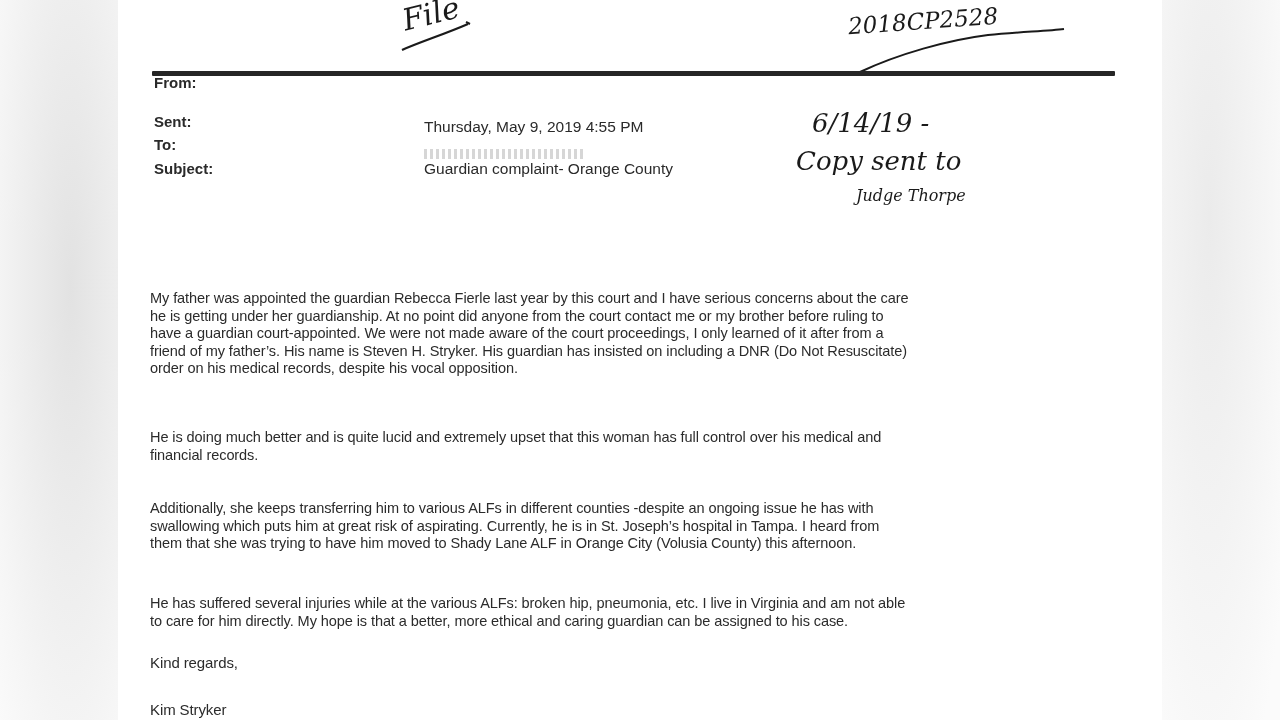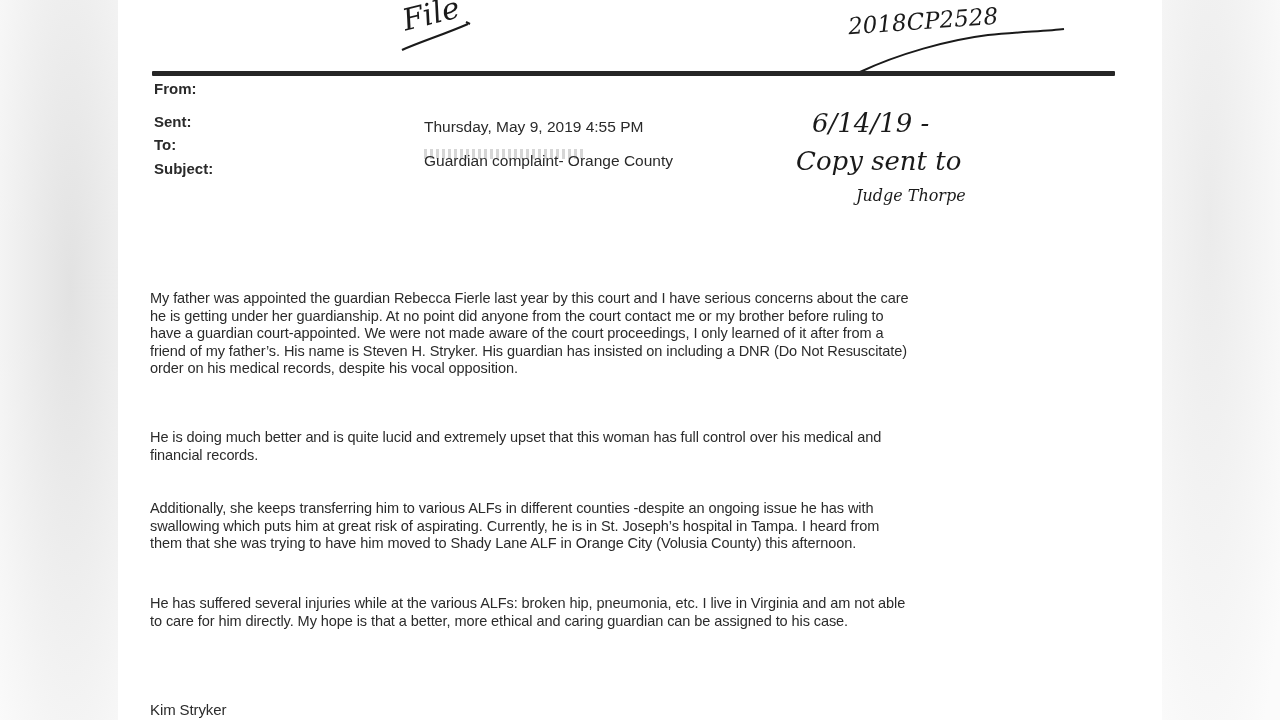--- a/index.html
+++ b/index.html
@@ -56,32 +56,32 @@
     <path d="M66 2 l4 2" stroke="#1a1a1a" stroke-width="2" fill="none"></path>
   </svg>
 
   <div class="hand" style="left:730px; top:8px; font-size:23px; transform:rotate(-4deg);">2018CP2528</div>
   <svg class="stroke" style="left:740px; top:24px;" width="220" height="52">
     <path d="M2 48 C 40 30, 90 16, 130 11 C 160 8, 190 7, 206 5" stroke="#1a1a1a" stroke-width="2" fill="none"></path>
   </svg>
 
   <div class="rule"></div>
 
-  <div class="hdr-label" style="top:80px;">From:</div>
+  <div class="hdr-label" style="top:74px;">From:</div>
 
   <div class="hdr-label" style="top:113px;">Sent:</div>
   <div class="hdr-val" style="top:118px;">Thursday, May 9, 2019 4:55 PM</div>
 
   <div class="hdr-label" style="top:136px;">To:</div>
   <div class="hdr-val" style="top:144px;">
     <span class="redact" style="width:160px; height:10px;"></span>
   </div>
 
   <div class="hdr-label" style="top:160px;">Subject:</div>
-  <div class="hdr-val" style="top:152px;text-align:right;">Guardian complaint- Orange County</div>
+  <div class="hdr-val" style="top:160px;text-align:right;">Guardian complaint- Orange County</div>
 
   <div class="hand" style="left:694px; top:108px; font-size:26px;">6/14/19 -</div>
   <div class="hand" style="left:678px; top:146px; font-size:26px;">Copy sent to</div>
   <div class="hand" style="left:738px; top:186px; font-size:16px;">Judge Thorpe</div>
 
   <div class="para narrow" style="top:289px;">
     <p>My father was appointed the guardian Rebecca Fierle last year by this court and I have serious concerns about the care</p>
     <p>he is getting under her guardianship. At no point did anyone from the court contact me or my brother before ruling to</p>
     <p>have a guardian court-appointed. We were not made aware of the court proceedings, I only learned of it after from a</p>
     <p>friend of my father’s. His name is Steven H. Stryker. His guardian has insisted on including a DNR (Do Not Resuscitate)</p>
@@ -97,14 +97,15 @@
     <p>Additionally, she keeps transferring him to various ALFs in different counties -despite an ongoing issue he has with</p>
     <p>swallowing which puts him at great risk of aspirating. Currently, he is in St. Joseph’s hospital in Tampa. I heard from</p>
     <p>them that she was trying to have him moved to Shady Lane ALF in Orange City (Volusia County) this afternoon.</p>
   </div>
 
   <div class="para narrow" style="top:594px;">
     <p>He has suffered several injuries while at the various ALFs: broken hip, pneumonia, etc. I live in Virginia and am not able</p>
     <p>to care for him directly. My hope is that a better, more ethical and caring guardian can be assigned to his case.</p>
   </div>
 
+  <div class="para" style="top:654px;">Kind regards,</div>
   <div class="para" style="top:701px;">Kim Stryker</div>
 </div>
 
 </body></html>

